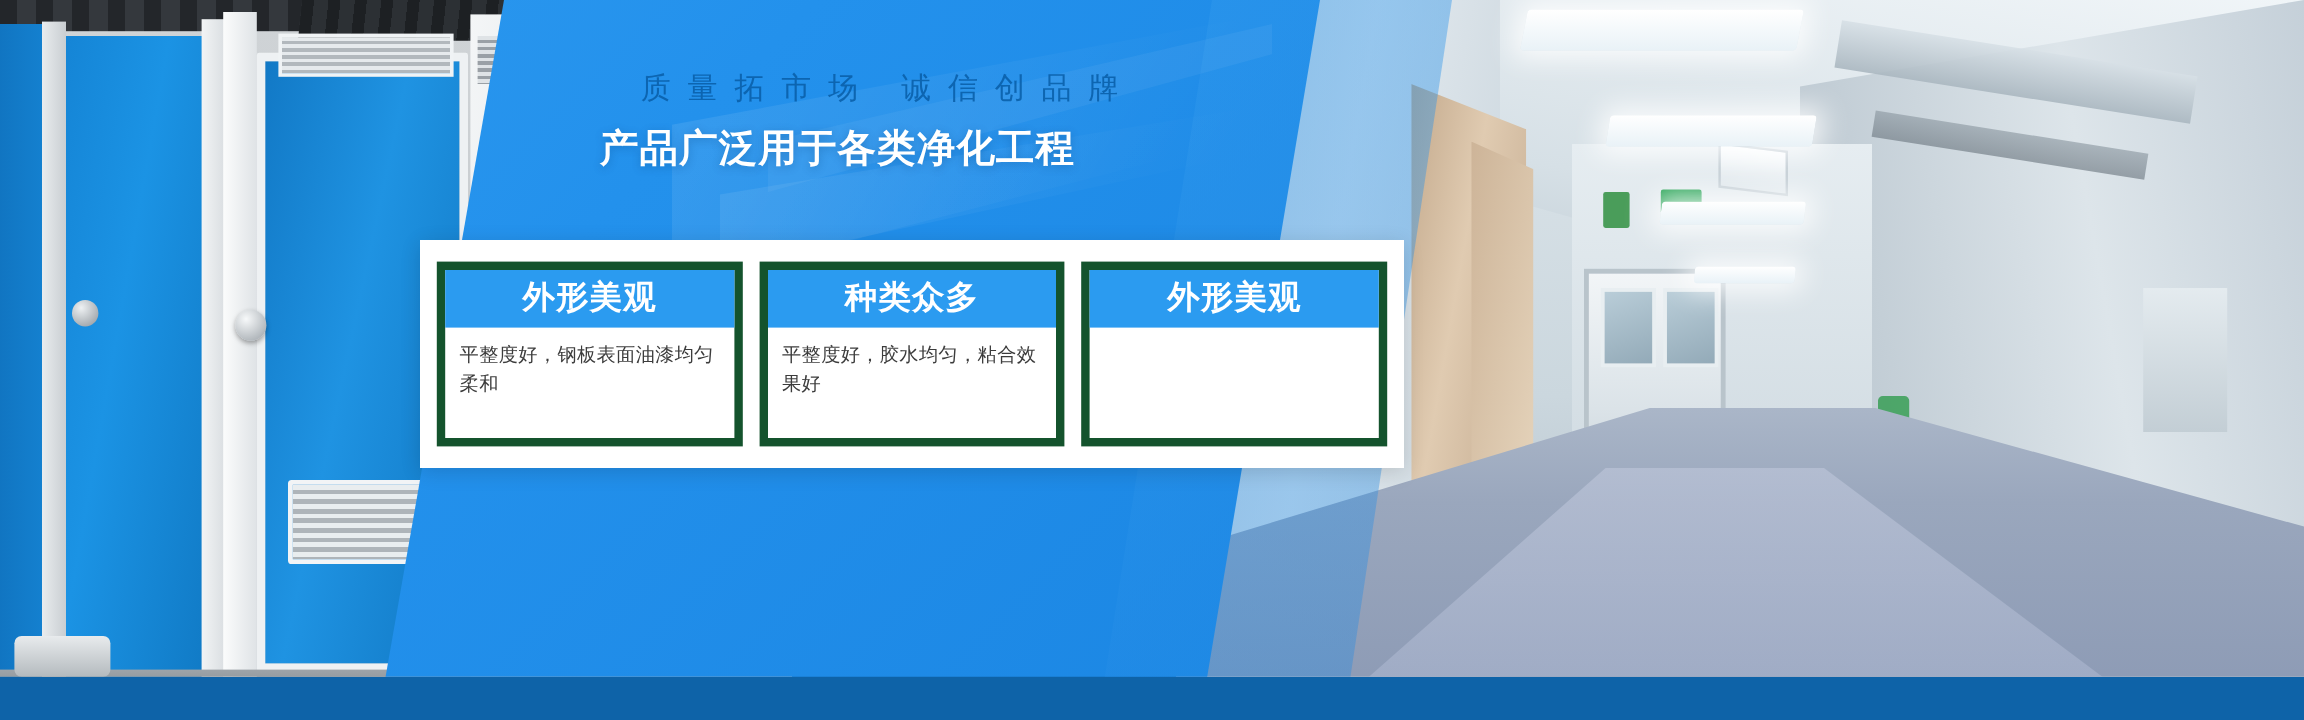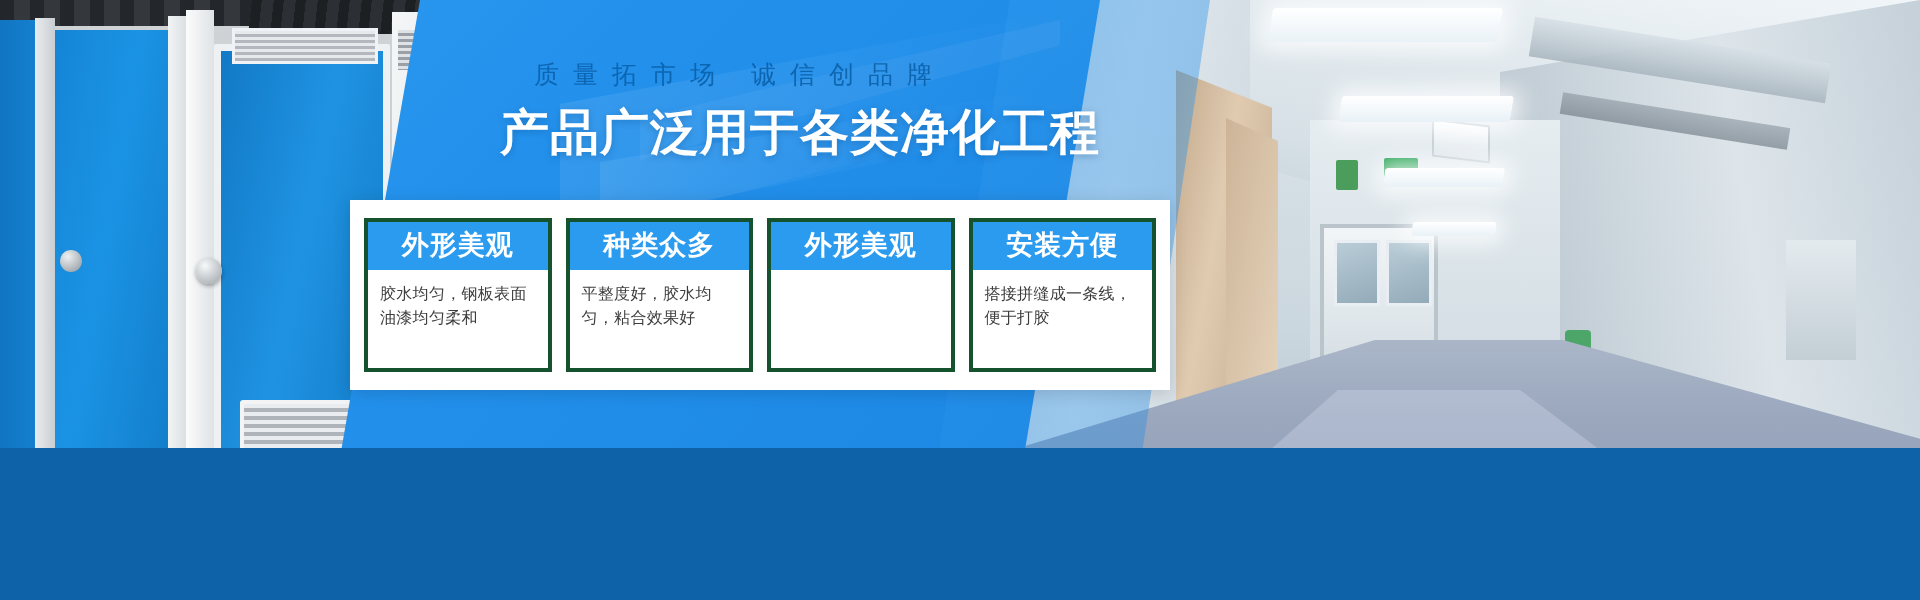--- a/index.html
+++ b/index.html
@@ -1,21 +1,21 @@
 <!DOCTYPE html>
 <html lang="zh"><head>
 <meta charset="utf-8">
 <style>
   html,body{margin:0;padding:0;}
   body{
     width:1920px;height:600px;overflow:hidden;
     font-family:"Liberation Sans","DejaVu Sans",sans-serif;
     background:#0e63a8;
   }
-  .banner{position:relative;width:1920px;height:448px;overflow:hidden;}
+  .banner{position:relative;width:1920px;height:564px;overflow:hidden;}
 
   
   .photo-left{position:absolute;left:0;top:0;width:660px;height:600px;overflow:hidden;
     background:linear-gradient(180deg,#2b2f33 0%,#3a3f44 3%,#cfd3d6 4%,#b9bec2 100%);}
   .ceil{position:absolute;left:0;top:0;width:660px;height:26px;
     background:repeating-linear-gradient(90deg,#23262a 0 14px,#34383d 14px 30px);}
   .ceil2{position:absolute;left:250px;top:0;width:260px;height:34px;
     background:repeating-linear-gradient(90deg,#1d2023 0 10px,#2c3034 10px 22px);
     transform:skewX(-6deg);}
   
@@ -126,30 +126,30 @@
 
   
   .textwrap{position:absolute;left:500px;top:62px;width:600px;}
   .tagline{
     font-size:25px;line-height:1;letter-spacing:14px;color:#0b62ad;
     font-weight:400;white-space:nowrap;opacity:.92;
     padding-left:34px;
   }
   .tagline .gap{display:inline-block;width:22px;}
   .headline{
-    margin-top:20px;font-size:49px;line-height:1.06;color:#ffffff;font-weight:700;
+    margin-top:20px;font-size:32px;line-height:1.06;color:#ffffff;font-weight:700;
     letter-spacing:1px;white-space:nowrap;
     text-shadow:0 2px 7px rgba(0,60,120,.30);
   }
 
   
   .cards{position:absolute;left:350px;top:200px;width:820px;height:190px;
     background:#ffffff;box-shadow:0 3px 16px rgba(0,0,0,.14);
     display:flex;align-items:flex-start;padding:18px 14px;box-sizing:border-box;gap:14px;}
-  .card{flex:1;min-width:0;border:4px solid #14532d;box-sizing:border-box;background:#fff;
+  .card{flex:1;min-width:0;border:7px solid #14532d;box-sizing:border-box;background:#fff;
     display:flex;flex-direction:column;height:154px;}
   .card-head{background:#2b9bf0;color:#fff;font-size:27px;font-weight:700;
     text-align:center;padding:10px 0 11px;letter-spacing:1px;line-height:1;}
   .card-body{padding:12px 12px 0;color:#3c3c3c;font-size:16px;line-height:1.5;
     letter-spacing:.3px;}
 </style>
 </head>
 <body>
 
 <div class="banner">
@@ -213,32 +213,28 @@
 
   <div class="textwrap">
     <div class="tagline"><span>质量拓市场</span><span class="gap"></span><span>诚信创品牌</span></div>
     <div class="headline">产品广泛用于各类净化工程</div>
   </div>
 
   <div class="cards">
 
     <div class="card">
       <div class="card-head">外形美观</div>
-      <div class="card-body">胶水均匀，钢板表面油漆均匀柔和</div>
+      <div class="card-body">平整度好，钢板表面油漆均匀柔和</div>
     </div>
 
     <div class="card">
       <div class="card-head">种类众多</div>
       <div class="card-body">平整度好，胶水均匀，粘合效果好</div>
     </div>
 
     <div class="card">
       <div class="card-head">外形美观</div>
     </div>
 
-    <div class="card">
-      <div class="card-head">安装方便</div>
-      <div class="card-body">搭接拼缝成一条线，便于打胶</div>
-    </div>
 
   </div>
 
 </div>
 
 </body></html>

